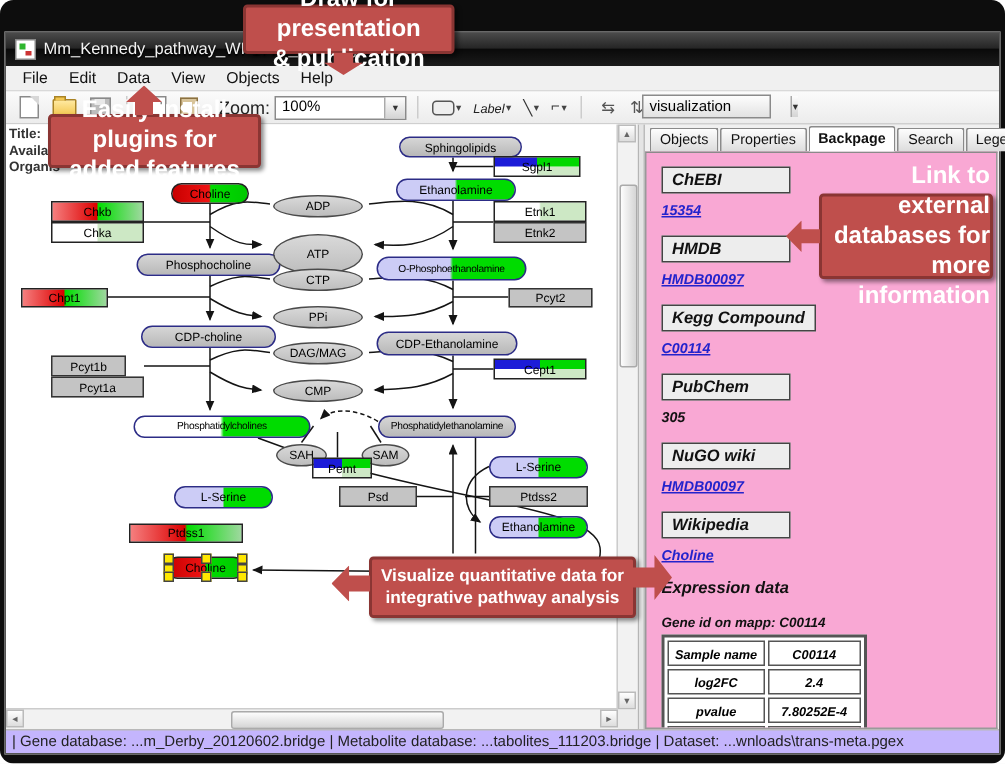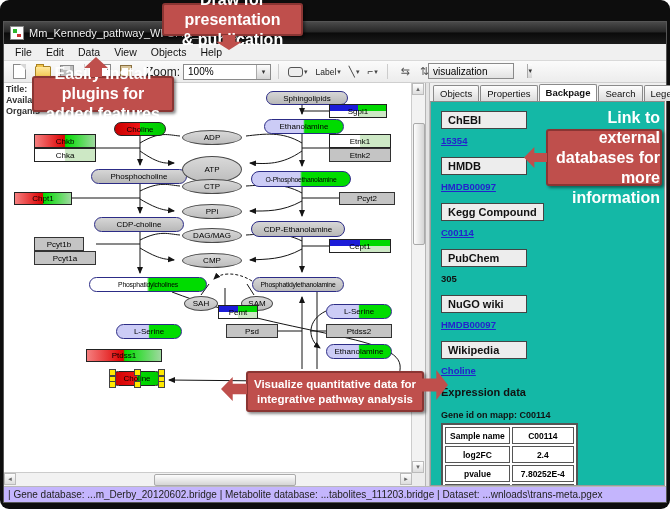--- a/index.html
+++ b/index.html
@@ -31,21 +31,21 @@
   .zoom-label{font-size:12px;color:#222;}
   .combo{height:16px;background:#fff;border:1px solid #8a8a8a;display:flex;align-items:center;font-size:10px;box-sizing:border-box;}
   .combo .val{padding:0 4px;flex:1;white-space:nowrap;}
   .combo .dd{width:13px;height:100%;background:linear-gradient(#fdfdfd,#d4d4d4);border-left:1px solid #aaa;display:flex;align-items:center;justify-content:center;font-size:7px;color:#333;}
   .zoom-combo{width:88px;}
   .viz-combo{position:absolute;left:424px;top:2px;width:86px;background:linear-gradient(#fdfdfd,#e2e2e2);gap:36px;}
   .tool{display:flex;align-items:center;gap:1px;padding:1px 2px;}
   .tool .glyph{font-size:10px;color:#333;}
   .dn-glyph{width:13px;height:8px;border:1px solid #555;border-radius:3px;background:#eee;}
   .caret{font-size:7px;color:#444;}
-  .lbl-tool{font-size:8.5px;color:#222;}
+  .lbl-tool{font-size:8.5px;color:#222;font-style:italic;}
   .align-glyph{font-size:11px;color:#555;}
   
   .main{flex:1;display:flex;min-height:0;background:#f0f0f0;}
   .canvas-wrap{flex:0 0 421px;position:relative;background:#fff;border-right:1px solid #b5b5b5;}
   .canvas-view{position:absolute;left:0;top:0;right:13px;bottom:13px;background:#fff;overflow:hidden;}
   .meta-info{position:absolute;left:2px;top:1px;font-size:9px;font-weight:bold;color:#333;line-height:11px;width:60px;}
   .nodes,.edges{position:absolute;left:0;top:0;}
   .node{position:absolute;box-sizing:border-box;display:flex;align-items:center;justify-content:center;overflow:visible;}
   .node span{font-size:8px;color:#000;white-space:nowrap;}
   .node span.small{font-size:6.8px;letter-spacing:-0.2px;}
@@ -65,21 +65,21 @@
   .sb-btn{position:absolute;width:12px;height:12px;background:linear-gradient(#fefefe,#ddd);border:1px solid #bbb;box-sizing:border-box;color:#666;font-size:7px;display:flex;align-items:center;justify-content:center;}
   .hthumb{position:absolute;left:150px;top:1px;width:140px;height:10px;background:linear-gradient(#fdfdfd,#d5d5d5);border:1px solid #aaa;border-radius:2px;}
   .vthumb{position:absolute;top:40px;left:1px;width:10px;height:120px;background:linear-gradient(90deg,#fdfdfd,#d5d5d5);border:1px solid #aaa;border-radius:2px;}
   .corner{position:absolute;right:0;bottom:0;width:13px;height:13px;background:#ececec;}
   
   .splitter{flex:0 0 3px;background:#e4e4e4;border-right:1px solid #bbb;}
   .sidepanel{flex:1;display:flex;flex-direction:column;background:#f0f0f0;min-width:0;}
   .tabsbar{flex:0 0 18px;display:flex;align-items:flex-end;padding-left:3px;gap:1px;background:#f0f0f0;}
   .tab{font-size:9.5px;color:#111;background:linear-gradient(#fdfdfd,#dcdcdc);border:1px solid #8a8a8a;border-bottom:none;border-radius:2px 2px 0 0;padding:2px 6px 2px;}
   .tab.active{background:#fff;font-weight:bold;padding-bottom:3px;position:relative;z-index:2;}
-  .panel-content{flex:1;background:#14b8a6;border:1px solid #9a9a9a;border-top:1px solid #8a8a8a;margin:0 1px 0 0;padding:8px 6px 0 10px;overflow:hidden;position:relative;}
+  .panel-content{flex:1;background:#f9a8d4;border:1px solid #9a9a9a;border-top:1px solid #8a8a8a;margin:0 1px 0 0;padding:8px 6px 0 10px;overflow:hidden;position:relative;font-style:italic;}
   .bp-section{margin-bottom:10px;}
   .bp-header{display:inline-block;min-width:72px;padding:2px 6px;border:1px solid #444;background:#ededed;font-weight:bold;font-size:11px;color:#111;}
   .bp-link{margin-top:6px;font-size:9.5px;font-weight:bold;color:#2323cc;text-decoration:underline;display:block;width:max-content;}
   .bp-text{margin-top:6px;font-size:9.5px;font-weight:bold;color:#111;}
   .exp-heading{font-size:11px;font-weight:bold;color:#111;margin:2px 0 12px;}
   .geneid{font-size:9px;font-weight:bold;color:#111;margin-bottom:3px;}
   table.data{border-collapse:separate;border-spacing:2px;border:2px solid #555;background:#fff;}
   table.data td{border:1px solid #555;font-size:8.5px;font-weight:bold;text-align:center;padding:2px 4px;min-width:52px;height:11px;}
   
   .statusbar{flex:0 0 15px;background:#c4b5fd;border-top:1px solid #b9b9b9;display:flex;align-items:center;font-size:10px;color:#222;padding-left:4px;white-space:nowrap;overflow:hidden;}
@@ -282,21 +282,21 @@
               </div>
               <div class="node oval" style="left: 178px; top: 170px; width: 60px; height: 15px;">
                 <span>CMP</span>
               </div>
               <div class="node oval" style="left: 180px; top: 213px; width: 34px; height: 15px;">
                 <span>SAH</span>
               </div>
               <div class="node oval" style="left: 237px; top: 213px; width: 32px; height: 15px;">
                 <span>SAM</span>
               </div>
-              <div class="node gene-bluegreen" style="left: 214px; top: 222px; width: 40px; height: 14px;">
+              <div class="node gene-bluegreen" style="left: 204px; top: 222px; width: 40px; height: 14px;">
                 <span>Pemt</span>
               </div>
               <div class="node box-gray" style="left: 222px; top: 241px; width: 52px; height: 14px;">
                 <span>Psd</span>
               </div>
               <div class="node pill-gray" style="left: 262px; top: 8px; width: 82px; height: 14px;">
                 <span>Sphingolipids</span>
               </div>
               <div class="node gene-bluegreen" style="left: 325px; top: 21px; width: 58px; height: 14px;">
                 <span>Sgpl1</span>

